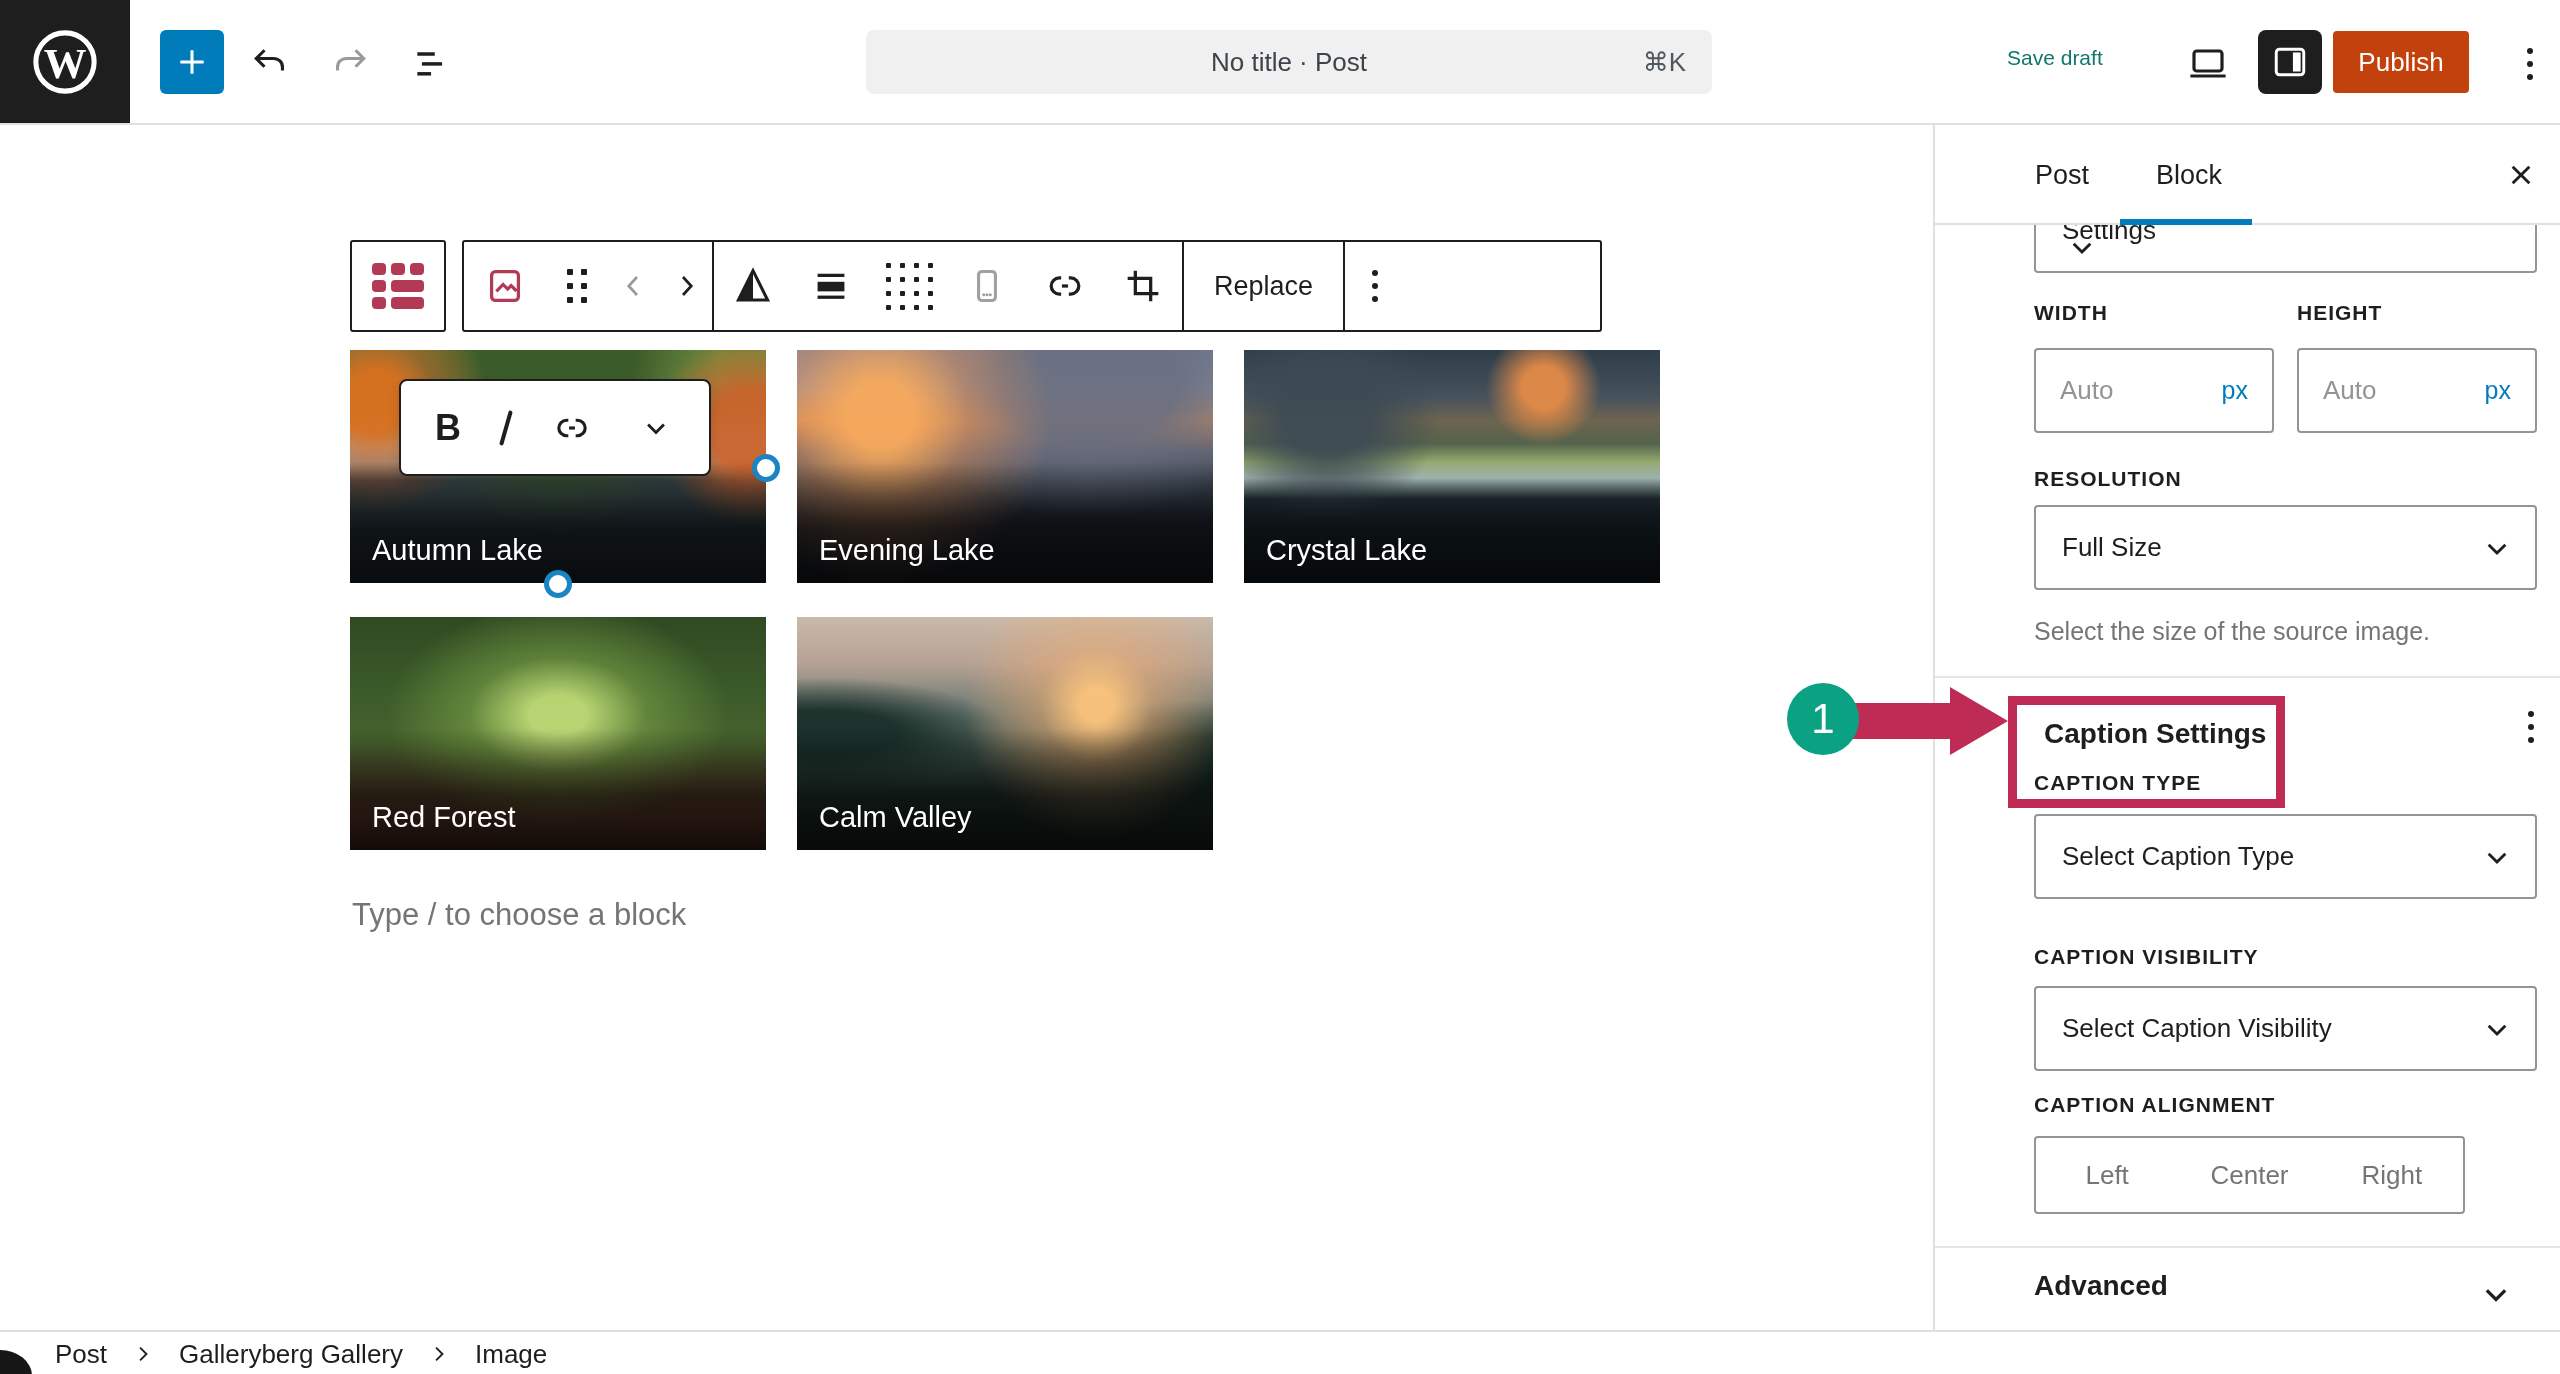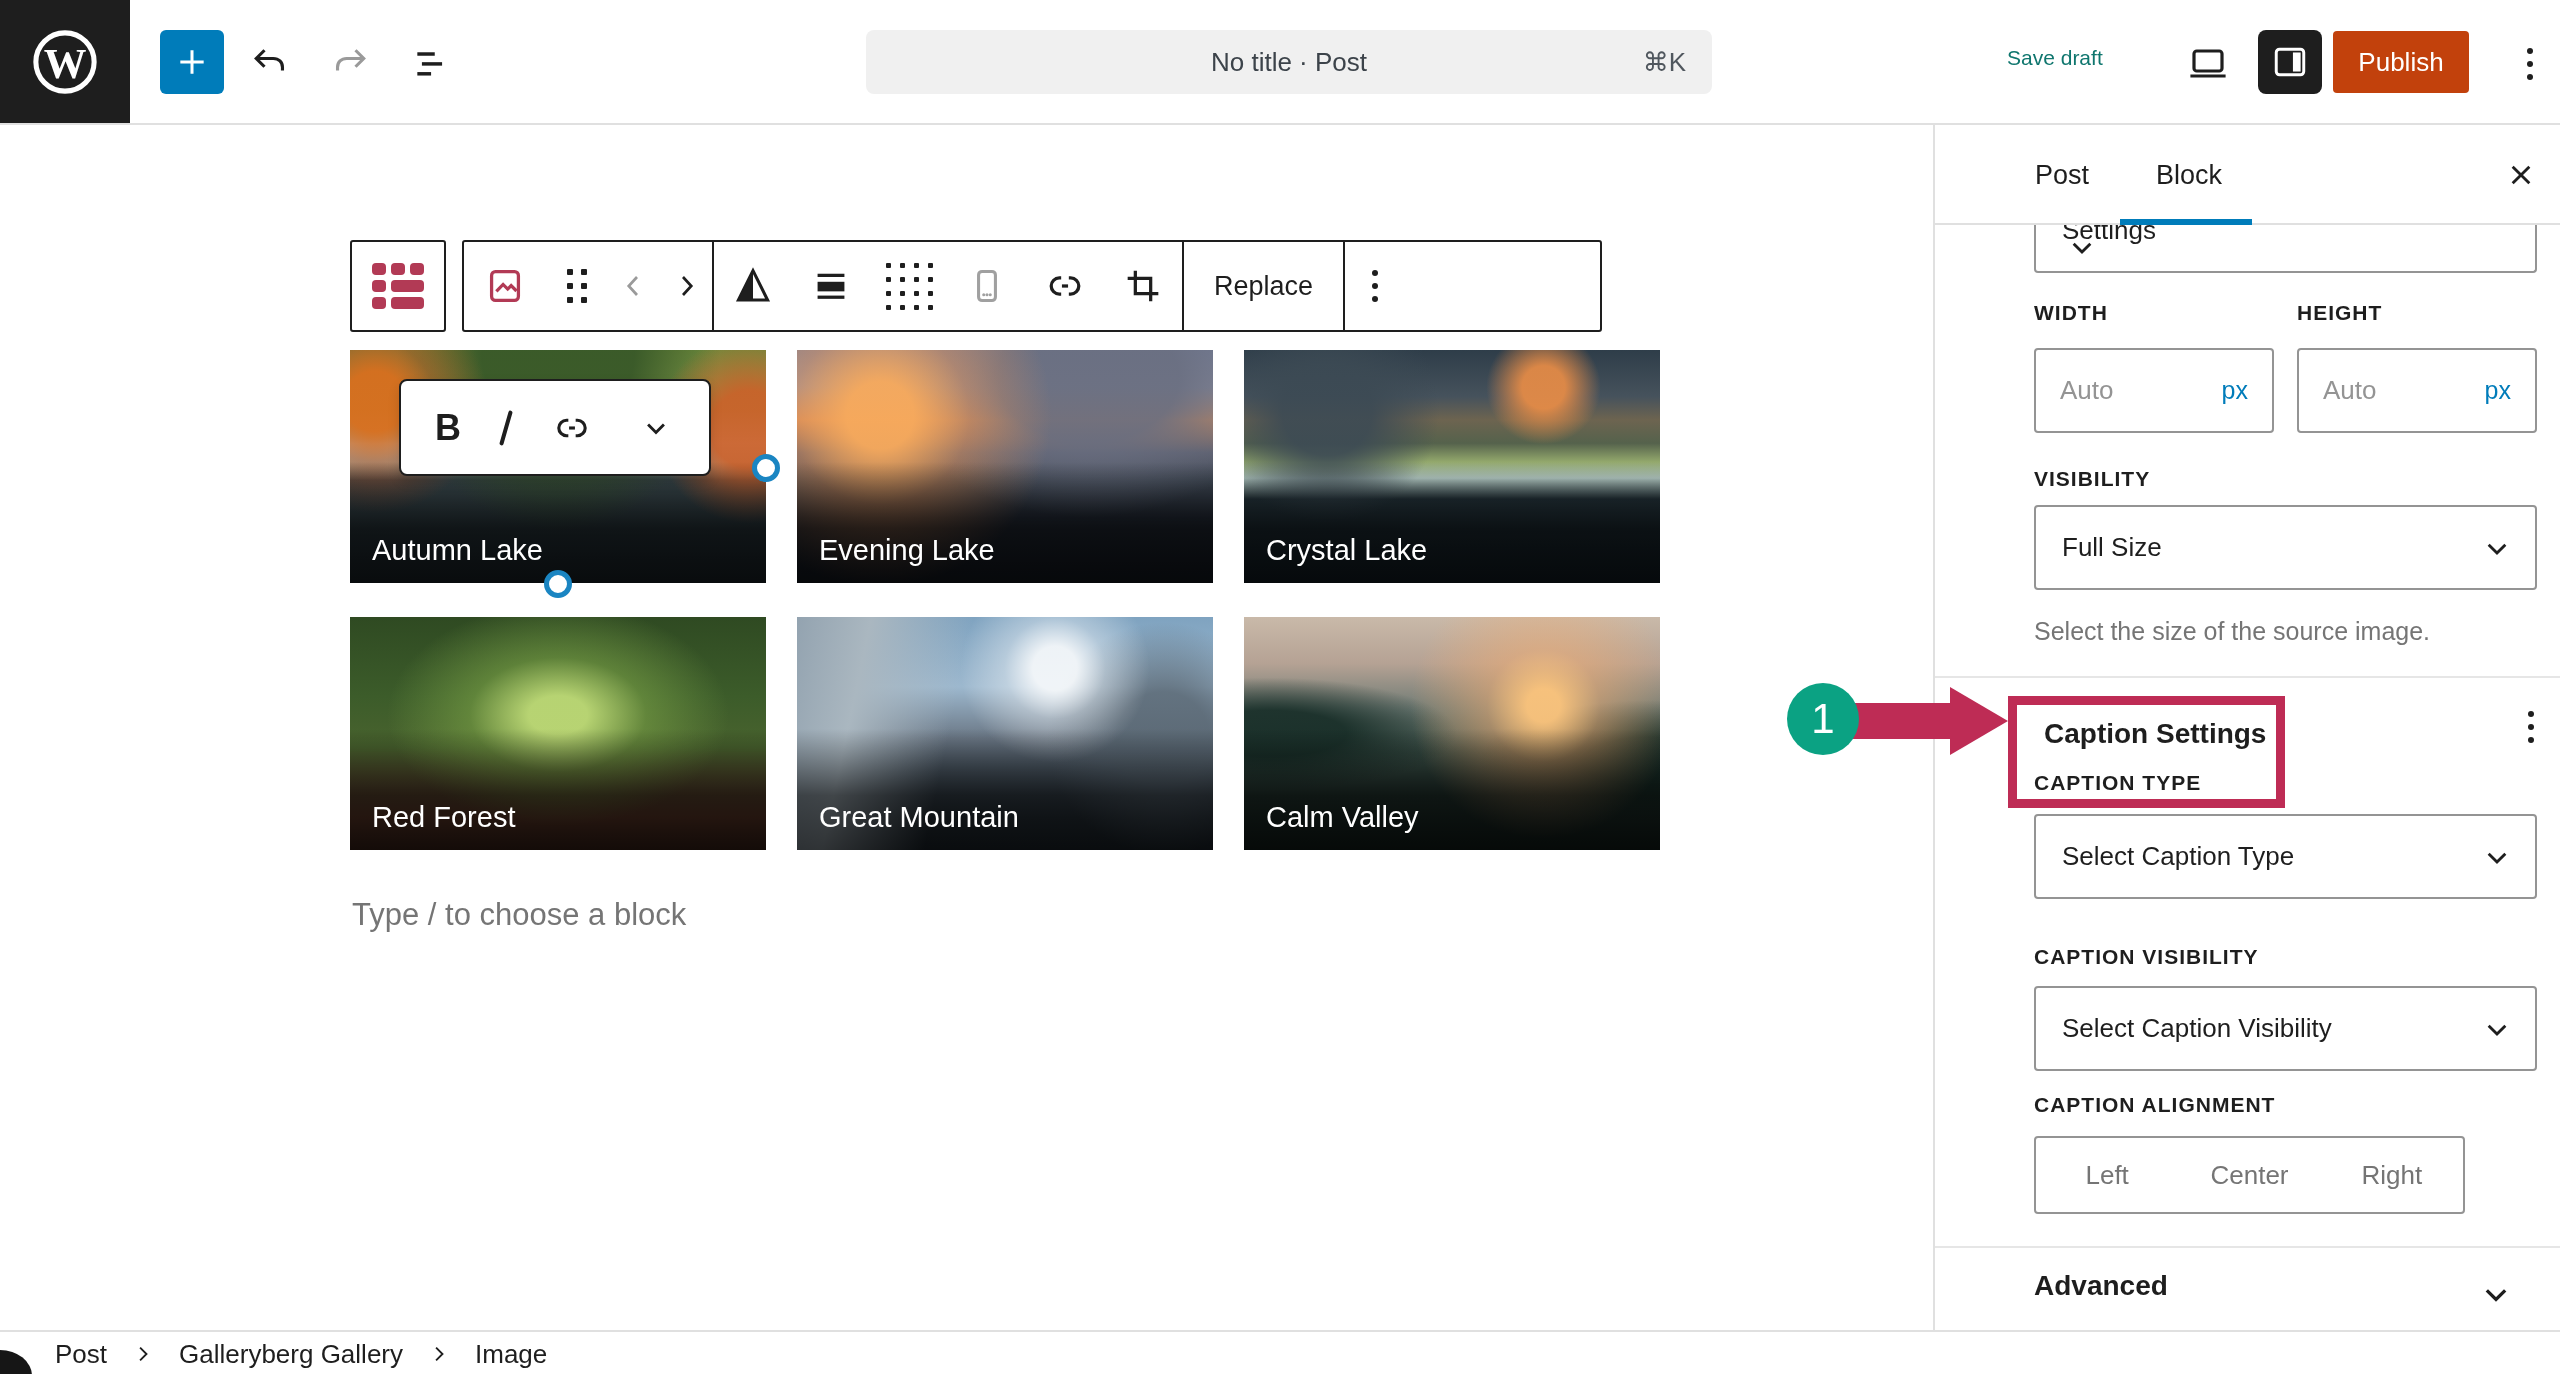--- a/index.html
+++ b/index.html
@@ -302,24 +302,20 @@
         <div class="cap">Evening Lake</div>
       </div>
       <div class="tile img3">
         <div class="shade"></div>
         <div class="cap">Crystal Lake</div>
       </div>
       <div class="tile img4">
         <div class="shade"></div>
         <div class="cap">Red Forest</div>
       </div>
-      <div class="tile img5">
-        <div class="shade"></div>
-        <div class="cap">Great Mountain</div>
-      </div>
       <div class="tile img6">
         <div class="shade"></div>
         <div class="cap">Calm Valley</div>
       </div>
     </div>
 
     <div class="mini-toolbar">
       <span class="mt-bold">B</span>
       <span class="mt-italic"></span>
       <span>
@@ -367,21 +363,21 @@
     <span class="sb-label" style="left:362px; top:176px;">HEIGHT</span>
     <div class="sb-input" style="left:99px; top:223px;">
       <span class="ph">Auto</span>
       <span class="unit">px</span>
     </div>
     <div class="sb-input" style="left:362px; top:223px;">
       <span class="ph">Auto</span>
       <span class="unit">px</span>
     </div>
 
-    <span class="sb-label" style="left:99px; top:342px;">VISIBILITY</span>
+    <span class="sb-label" style="left:99px; top:342px;">RESOLUTION</span>
     <div class="sb-select" style="top:380px;">
       <span>Full Size</span>
       <span class="chev">
         <svg width="40" height="40" viewBox="0 0 24 24">
             <path d="M7 10 L12 15 L17 10" fill="none" stroke="#1e1e1e" stroke-width="1.7"></path>
           </svg>
       </span>
     </div>
     <span class="sb-help" style="top:492px;">Select the size of the source image.</span>
 

